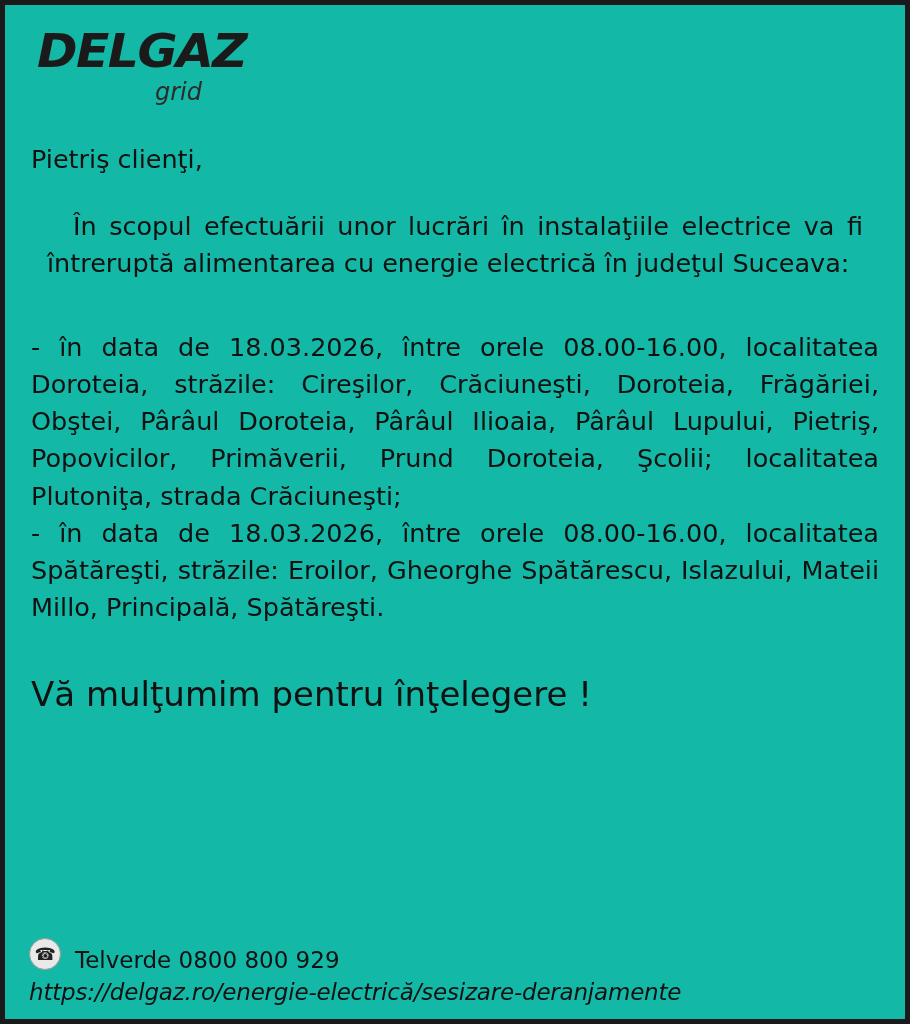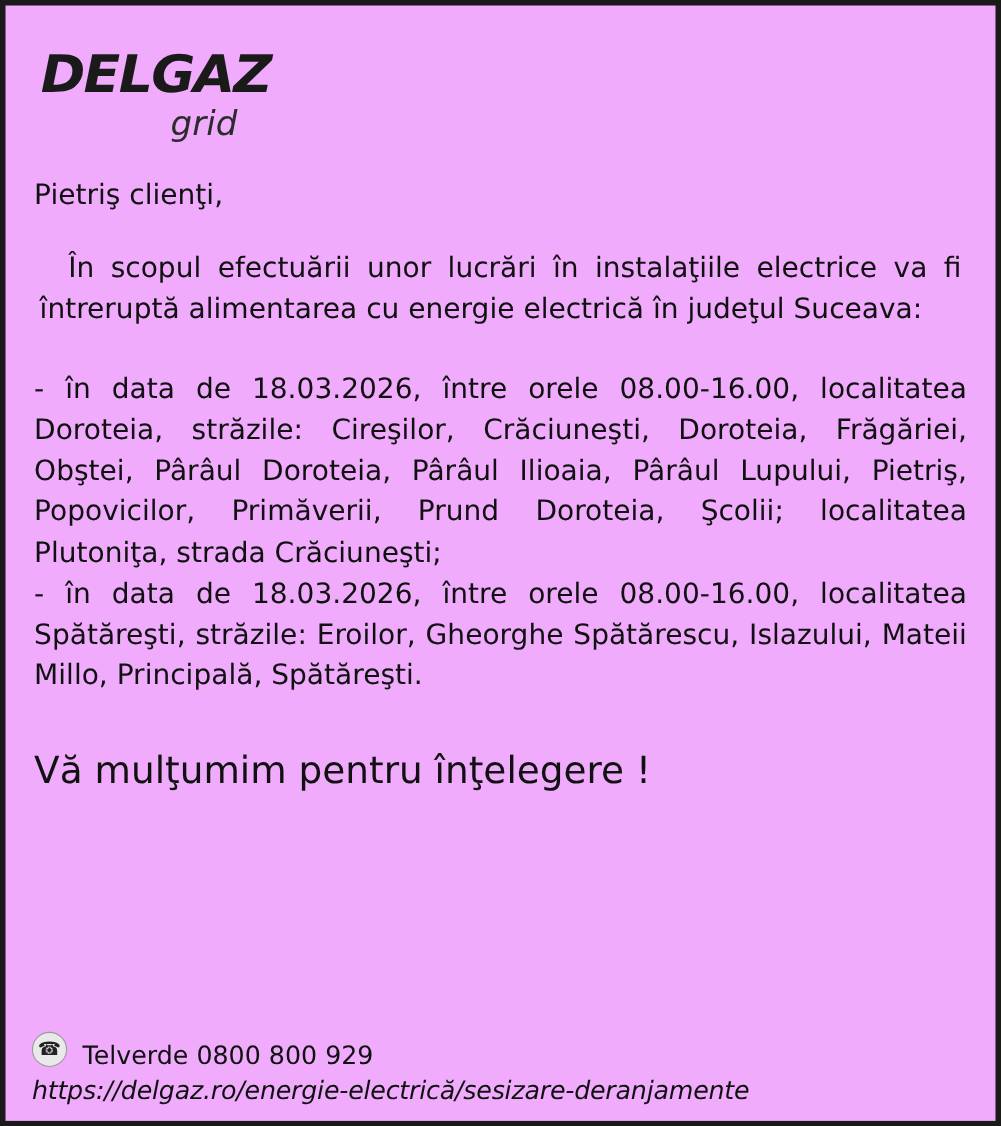--- a/index.html
+++ b/index.html
@@ -13,22 +13,22 @@
     font-family: "DejaVu Sans", sans-serif;
     color: #111111;
     overflow: hidden;
   }
   .notice {
     position: relative;
     box-sizing: border-box;
     width: 910px;
     height: 1024px;
     border: 5px solid #1a1a1a;
-    background: #f0abfc;
-    padding: 40px 24px 10px 24px;
+    background: #14b8a6;
+    padding: 22px 24px 10px 24px;
   }
   .logo-block {
     position: relative;
     height: 92px;
     padding-left: 8px;
   }
   .logo-main {
     font-family: "DejaVu Sans", sans-serif;
     font-weight: bold;
     font-style: italic;
@@ -36,40 +36,40 @@
     letter-spacing: -1.5px;
     color: #1a1a1a;
     line-height: 1;
     display: inline-block;
     transform: scaleX(1.04);
     transform-origin: left center;
   }
   .logo-sub {
     font-family: "DejaVu Sans", sans-serif;
     font-style: italic;
-    font-size: 31px;
+    font-size: 24px;
     color: #2b2b2b;
     line-height: 1;
     margin-top: 6px;
     margin-left: 118px;
   }
   .body-text {
     margin-top: 22px;
     padding-left: 2px;
     padding-right: 2px;
     font-size: 25.5px;
     line-height: 1.46;
     color: #111111;
   }
   .greeting {
     margin: 0 0 30px 0;
     text-align: left;
   }
   .para-justify {
-    margin: 5px;
+    margin: 16px;
     text-align: justify;
     text-justify: inter-word;
   }
   .indent {
     text-indent: 26px;
   }
   .gap-block {
     height: 30px;
   }
   .list-para {

